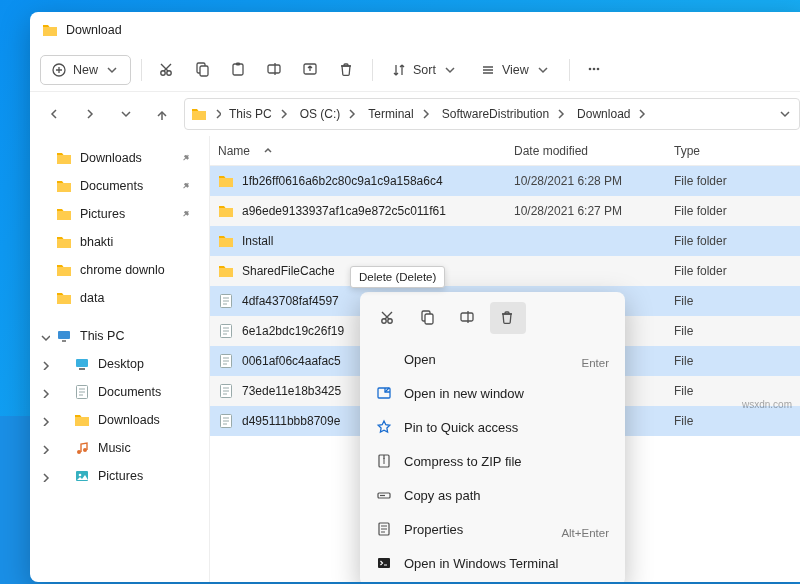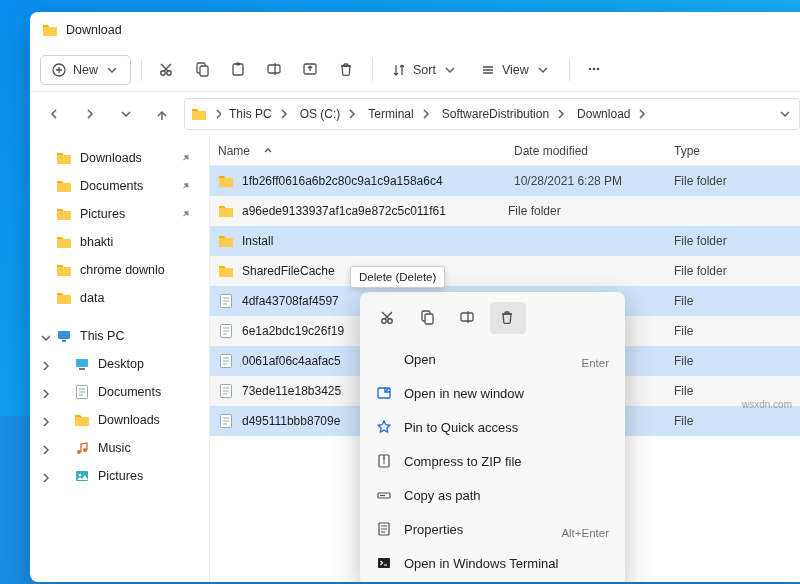--- a/index.html
+++ b/index.html
@@ -469,20 +469,21 @@
     <div class="col-date">10/28/2021 6:28 PM</div>
     <div class="col-type">File folder</div>
             </div>
             <div class="filerow sel alt">
               <div class="col-name">
                 <svg class="ic">
                   <use href="#i-folder"></use>
                 </svg>
                 <span>a96ede9133937af1ca9e872c5c011f61</span>
               </div>
+    <div class="col-date">10/28/2021 6:27 PM</div>
     <div class="col-type">File folder</div>
             </div>
             <div class="filerow sel">
               <div class="col-name">
                 <svg class="ic">
                   <use href="#i-folder"></use>
                 </svg>
                 <span>Install</span>
               </div>
     <div class="col-date"></div>

